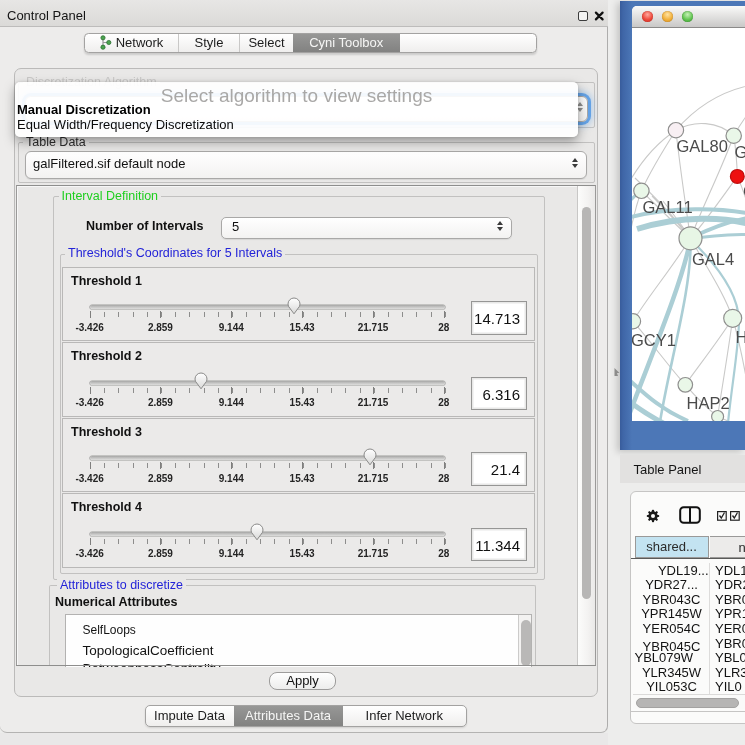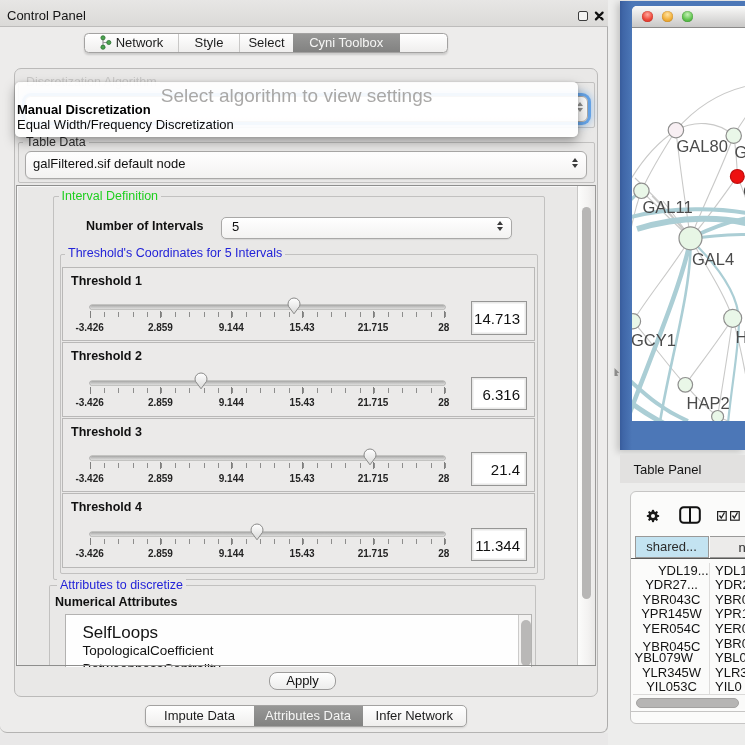--- a/index.html
+++ b/index.html
@@ -30,21 +30,21 @@
 <div class="ab" id="cpwin" style="left:0;top:0;width:608px;height:733px;background:#edeceb;border-right:1.5px solid #aeadac;border-bottom:1.5px solid #b4b3b2;border-radius:0 0 7px 7px;box-sizing:border-box"></div>
 
 <div class="ab" style="left:0;top:0;width:608px;height:27px;background:linear-gradient(#e7e6e5,#dbdad8);border-bottom:1px solid #bdbcbb;box-sizing:border-box"></div>
 <div class="ab" style="left:7px;top:7.5px;font-size:13px;color:#141414">Control Panel</div>
 
 <div class="ab" style="left:578px;top:10.5px;width:8px;height:8px;border:1.6px solid #3c3c3c;border-radius:2px;background:#f4f4f3"></div>
 <svg class="ab" style="left:594px;top:10.5px" width="10.5" height="10" viewBox="0 0 12 12">
     <path d="M2 2 L10 10 M10 2 L2 10" stroke="#111" stroke-width="2.7" stroke-linecap="round"></path>
   </svg>
 
-<div class="ab" style="left:84px;top:32.5px;width:364px;height:20px;border:1px solid #a3a2a1;border-radius:4.5px;background:linear-gradient(#ffffff,#efeeed);box-shadow:0 1.5px 2px rgba(0,0,0,0.14);box-sizing:border-box;display:flex;overflow:hidden">
+<div class="ab" style="left:84px;top:32.5px;width:453px;height:20px;border:1px solid #a3a2a1;border-radius:4.5px;background:linear-gradient(#ffffff,#efeeed);box-shadow:0 1.5px 2px rgba(0,0,0,0.14);box-sizing:border-box;display:flex;overflow:hidden">
   <div class="seg" style="width:93px">
     <svg width="12" height="15" viewBox="0 0 12 15" style="margin-right:4px">
         <path d="M3 3 L3 12 M3 7.5 L8.5 7.5" stroke="#9a9a9a" stroke-width="1.2" fill="none"></path>
         <circle cx="3" cy="2.8" r="2.1" fill="#4aa34e" stroke="#2c6e31" stroke-width="0.8"></circle>
         <circle cx="8.8" cy="7.5" r="2.1" fill="#4aa34e" stroke="#2c6e31" stroke-width="0.8"></circle>
         <circle cx="3" cy="12.2" r="2.1" fill="#4aa34e" stroke="#2c6e31" stroke-width="0.8"></circle>
       </svg>
     Network</div>
   <div class="seg" style="width:60px;border-left:1px solid #c9c8c7">Style</div>
   <div class="seg" style="width:53px;border-left:1px solid #c9c8c7">Select</div>
@@ -172,33 +172,33 @@
       <path d="M1 7 A6 6 0 1 1 13 7 L12.6 9.2 L7 16.8 L1.4 9.2 Z" fill="url(#tg1)" stroke="#8a8a89" stroke-width="1"></path>
     </svg>
   <div class="fld">11.344</div>
 </div>
 
 <div class="ab" style="left:48.5px;top:585px;width:487.5px;height:80px;border:1px solid #c2c1c0;border-bottom:none;border-radius:2px 2px 0 0;box-sizing:border-box"></div>
 <div class="gt" style="left:57px;top:578.5px;color:#2323d8">Attributes to discretize</div>
 <div class="ab" style="left:55px;top:594.5px;font-size:12.5px;font-weight:bold;color:#111">Numerical Attributes</div>
 
 <div class="ab" style="left:64.5px;top:614px;width:467.5px;height:53px;background:#fefefe;border:1px solid #b3b2b1;border-bottom:none;box-sizing:border-box;overflow:hidden">
-  <div class="ab" style="left:17px;top:8px;font-size:17px;color:#131313">SelfLoops</div>
+  <div class="ab" style="left:17px;top:8px;font-size:12px;color:#131313">SelfLoops</div>
   <div class="ab" style="left:17px;top:27.5px;font-size:13.5px;color:#131313">TopologicalCoefficient</div>
   <div class="ab" style="left:17px;top:45.5px;font-size:13.5px;color:#131313">BetweennessCentrality</div>
   <div class="ab" style="left:452px;top:0;width:15.5px;height:51px;background:#f3f2f1;border-left:1px solid #cccbca;box-sizing:border-box"></div>
   <div class="ab" style="left:455px;top:5px;width:10px;height:46px;border-radius:5px;background:#b9b8b7"></div>
 </div>
 
 <div class="ab" style="left:15.5px;top:664.5px;width:580px;height:1px;background:#8e8e8d;z-index:12"></div>
 
 <div class="ab" style="left:269px;top:671.5px;width:67px;height:18px;border:1px solid #9d9c9b;border-radius:8px;background:linear-gradient(#fefefe,#ededec);display:flex;align-items:center;justify-content:center;font-size:13px;color:#111;box-sizing:border-box">Apply</div>
 
 <div class="ab" style="left:144.5px;top:704.5px;width:322.5px;height:22px;border:1px solid #a3a2a1;border-radius:5px;background:linear-gradient(#ffffff,#efeeed);box-shadow:0 1px 2px rgba(0,0,0,0.12);box-sizing:border-box;display:flex;overflow:hidden">
-  <div class="seg" style="width:108px">Impute Data</div>
+  <div class="seg" style="width:88px">Impute Data</div>
   <div class="seg segdark" style="width:109px">Attributes Data</div>
   <div class="seg" style="flex:1">Infer Network</div>
 </div>
 
 <div class="ab" style="left:15px;top:81.5px;width:563px;height:55px;background:rgba(255,255,255,0.92);border-radius:5px;box-shadow:0 5px 12px rgba(0,0,0,0.35),0 0 3px rgba(0,0,0,0.14);z-index:40"></div>
 <div class="ab" style="left:15px;top:85px;width:563px;text-align:center;font-size:19px;color:#a9a8a7;z-index:41">Select algorithm to view settings</div>
 <div class="ab" style="left:17px;top:101.5px;font-size:13px;font-weight:bold;color:#000;z-index:41">Manual Discretization</div>
 <div class="ab" style="left:17px;top:116.5px;font-size:13px;color:#0a0a0a;z-index:41">Equal Width/Frequency Discretization</div>
 
 <svg class="ab" style="left:613px;top:367px;z-index:5" width="8" height="10" viewBox="0 0 8 10">

